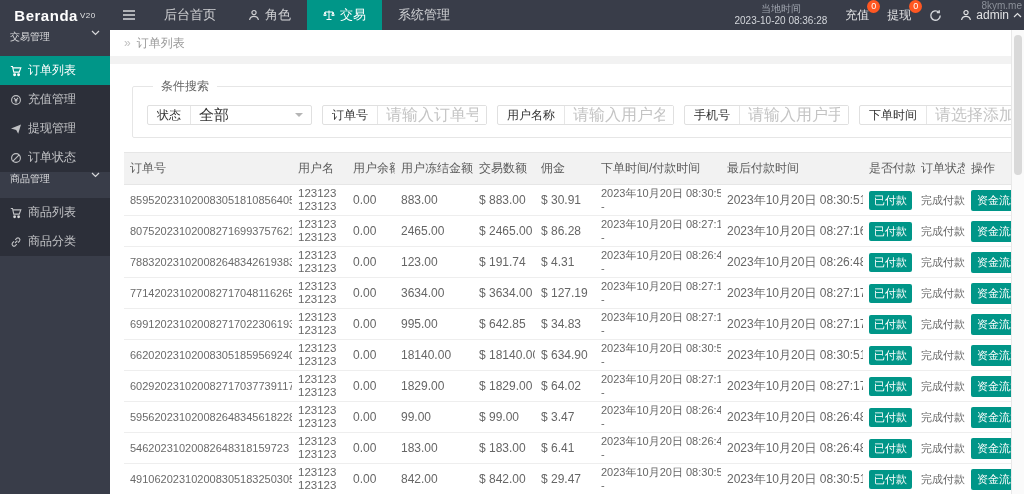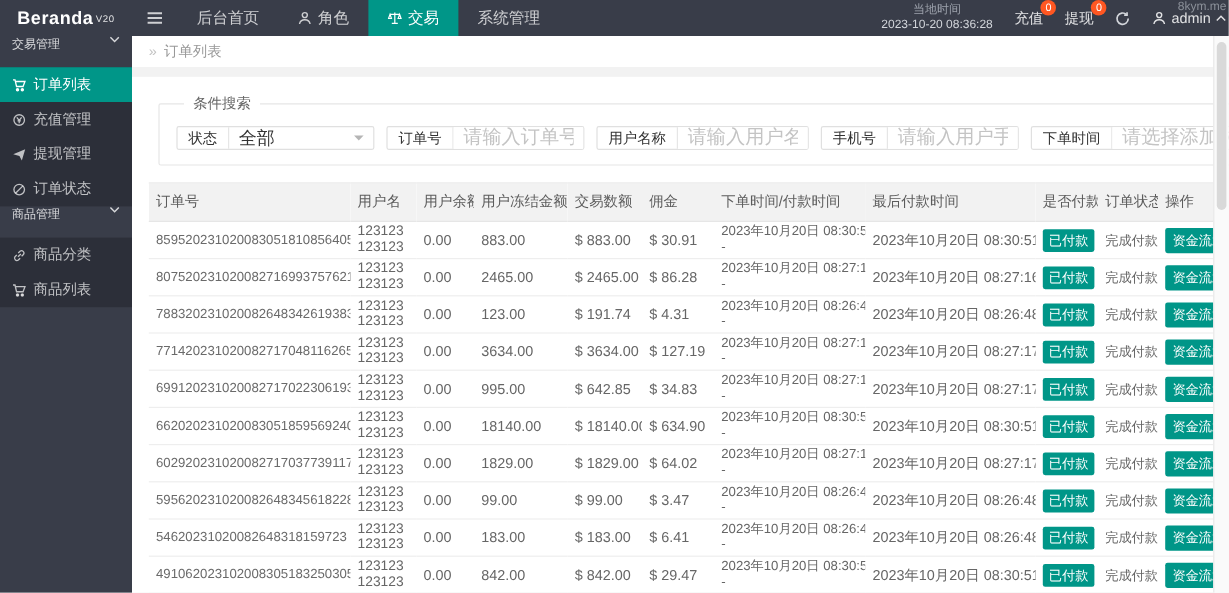--- a/index.html
+++ b/index.html
@@ -231,36 +231,36 @@
       <span>
         <svg width="9" height="6" viewBox="0 0 9 6" fill="none" stroke="currentColor" stroke-width="1.2">
             <polyline points="1,1 4.5,4.5 8,1"></polyline>
           </svg>
       </span>
     </div>
     <div class="side-list">
       <div class="side-item">
         <span>
           <svg width="12" height="12" viewBox="0 0 12 12" fill="none" stroke="currentColor" stroke-width="1.1">
+              <path d="M.8 1.5h1.7l1.3 5.6h5.4l1.6-4.2H3"></path>
+              <circle cx="4.6" cy="9.8" r=".9" fill="currentColor"></circle>
+              <circle cx="8.6" cy="9.8" r=".9" fill="currentColor"></circle>
+            </svg>
+        </span>
+        <span>商品列表</span>
+      </div>
+      <div class="side-item">
+        <span>
+          <svg width="12" height="12" viewBox="0 0 12 12" fill="none" stroke="currentColor" stroke-width="1.1">
               <path d="M5 7l2.4-2.4"></path>
               <path d="M4 5.4 2.5 6.9a2 2 0 0 0 2.8 2.8L6.8 8.2"></path>
               <path d="M8 6.6 9.5 5.1a2 2 0 0 0-2.8-2.8L5.2 3.8"></path>
             </svg>
         </span>
         <span>商品分类</span>
-      </div>
-      <div class="side-item">
-        <span>
-          <svg width="12" height="12" viewBox="0 0 12 12" fill="none" stroke="currentColor" stroke-width="1.1">
-              <path d="M.8 1.5h1.7l1.3 5.6h5.4l1.6-4.2H3"></path>
-              <circle cx="4.6" cy="9.8" r=".9" fill="currentColor"></circle>
-              <circle cx="8.6" cy="9.8" r=".9" fill="currentColor"></circle>
-            </svg>
-        </span>
-        <span>商品列表</span>
       </div>
     </div>
   </aside>
 
   <div class="main">
     <div class="breadcrumb">
       <span class="crumb-sep">»</span>
       <span>订单列表</span>
     </div>
     <div class="gap"></div>

